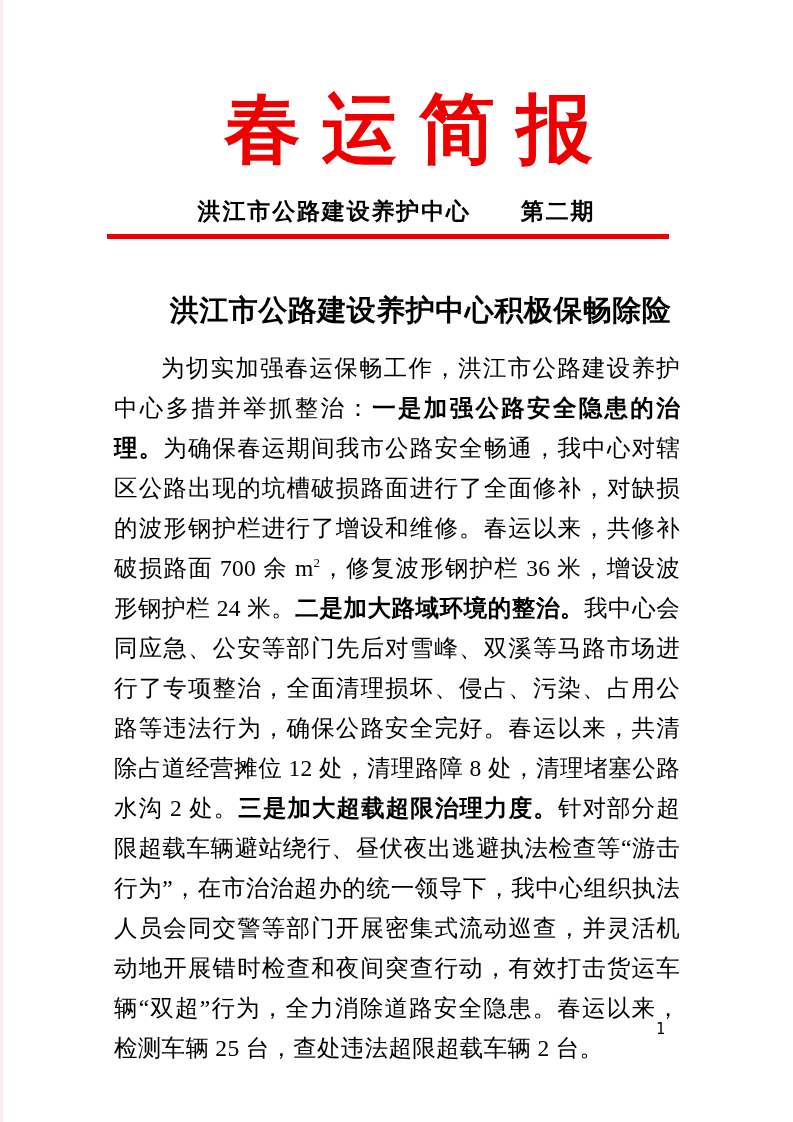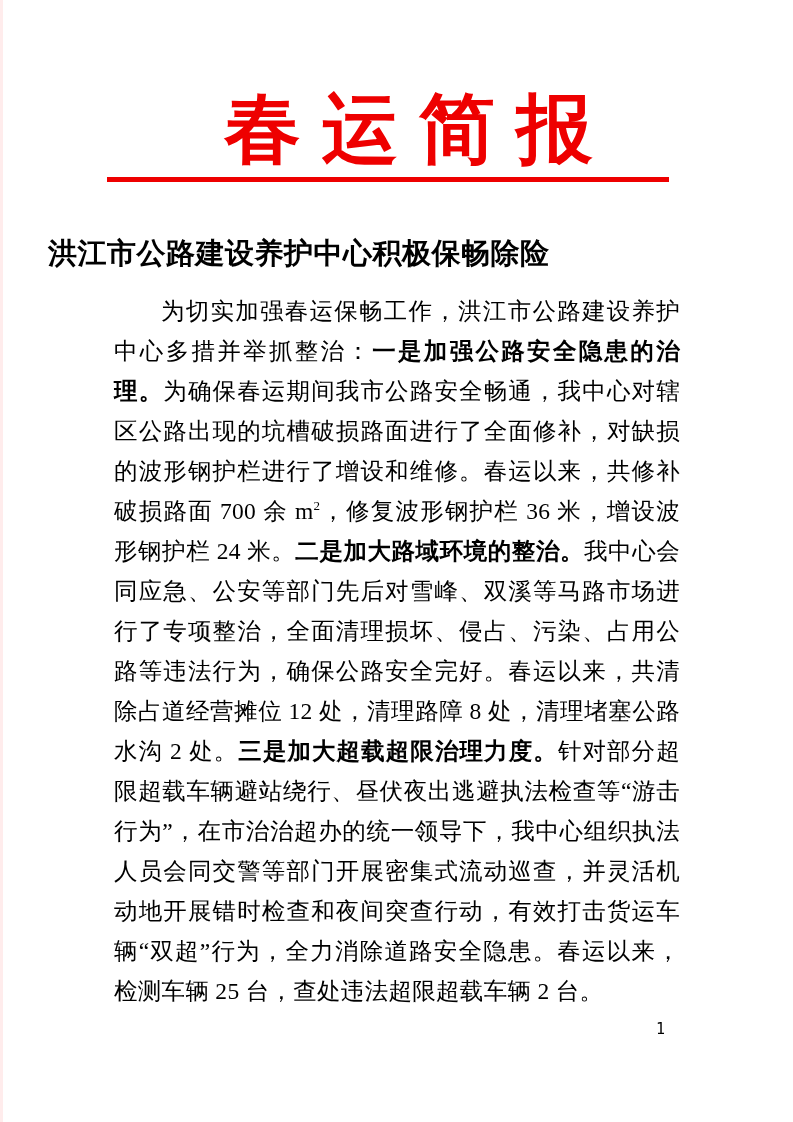--- a/index.html
+++ b/index.html
@@ -49,20 +49,21 @@
     display:inline-block;
     margin-left:50px;
   }
   .red-rule{
     width:562px;height:5px;
     background:var(--accent-red);
     margin:7px 0 0 107px;
   }
   .article-heading{
     margin:52px 0 17px 0;
+    text-align:center;
     font-size:29px;
     font-weight:bold;
     letter-spacing:0.5px;
     white-space:nowrap;
     padding-left:48px;
   }
   .article-body{
     width:566px;
     margin:16px 0 0 114px;
     font-size:23.5px;
@@ -86,20 +87,23 @@
   }
 </style>
 </head>
 <body>
 
 <div class="page">
   <div class="scan-edge"></div>
 
   <h1 class="masthead-title">春运简报</h1>
 
+  <div class="masthead-sub">
+    <span>洪江市公路建设养护中心</span><span class="issue">第二期</span>
+  </div>
 
   <div class="red-rule"></div>
 
   <h2 class="article-heading">洪江市公路建设养护中心积极保畅除险</h2>
 
   <p class="article-body"><span>为切实加强春运保畅工作，洪江市公路建设养护中心多措并举抓整治：</span><span class="bold">一是加强公路安全隐患的治理。</span><span>为确保春运期间我市公路安全畅通，我中心对辖区公路出现的坑槽破损路面进行了全面修补，对缺损的波形钢护栏进行了增设和维修。春运以来，共修补破损路面 700 余 m</span><sup>2</sup><span>，修复波形钢护栏 36 米，增设波形钢护栏 24 米。</span><span class="bold">二是加大路域环境的整治。</span><span>我中心会同应急、公安等部门先后对雪峰、双溪等马路市场进行了专项整治，全面清理损坏、侵占、污染、占用公路等违法行为，确保公路安全完好。春运以来，共清除占道经营摊位 12 处，清理路障 8 处，清理堵塞公路水沟 2 处。</span><span class="bold">三是加大超载超限治理力度。</span><span>针对部分超限超载车辆避站绕行、昼伏夜出逃避执法检查等“游击行为”，在市治治超办的统一领导下，我中心组织执法人员会同交警等部门开展密集式流动巡查，并灵活机动地开展错时检查和夜间突查行动，有效打击货运车辆“双超”行为，全力消除道路安全隐患。春运以来，检测车辆 25 台，查处违法超限超载车辆 2 台。</span></p>
 
   <div class="page-number">1</div>
 </div>
 

